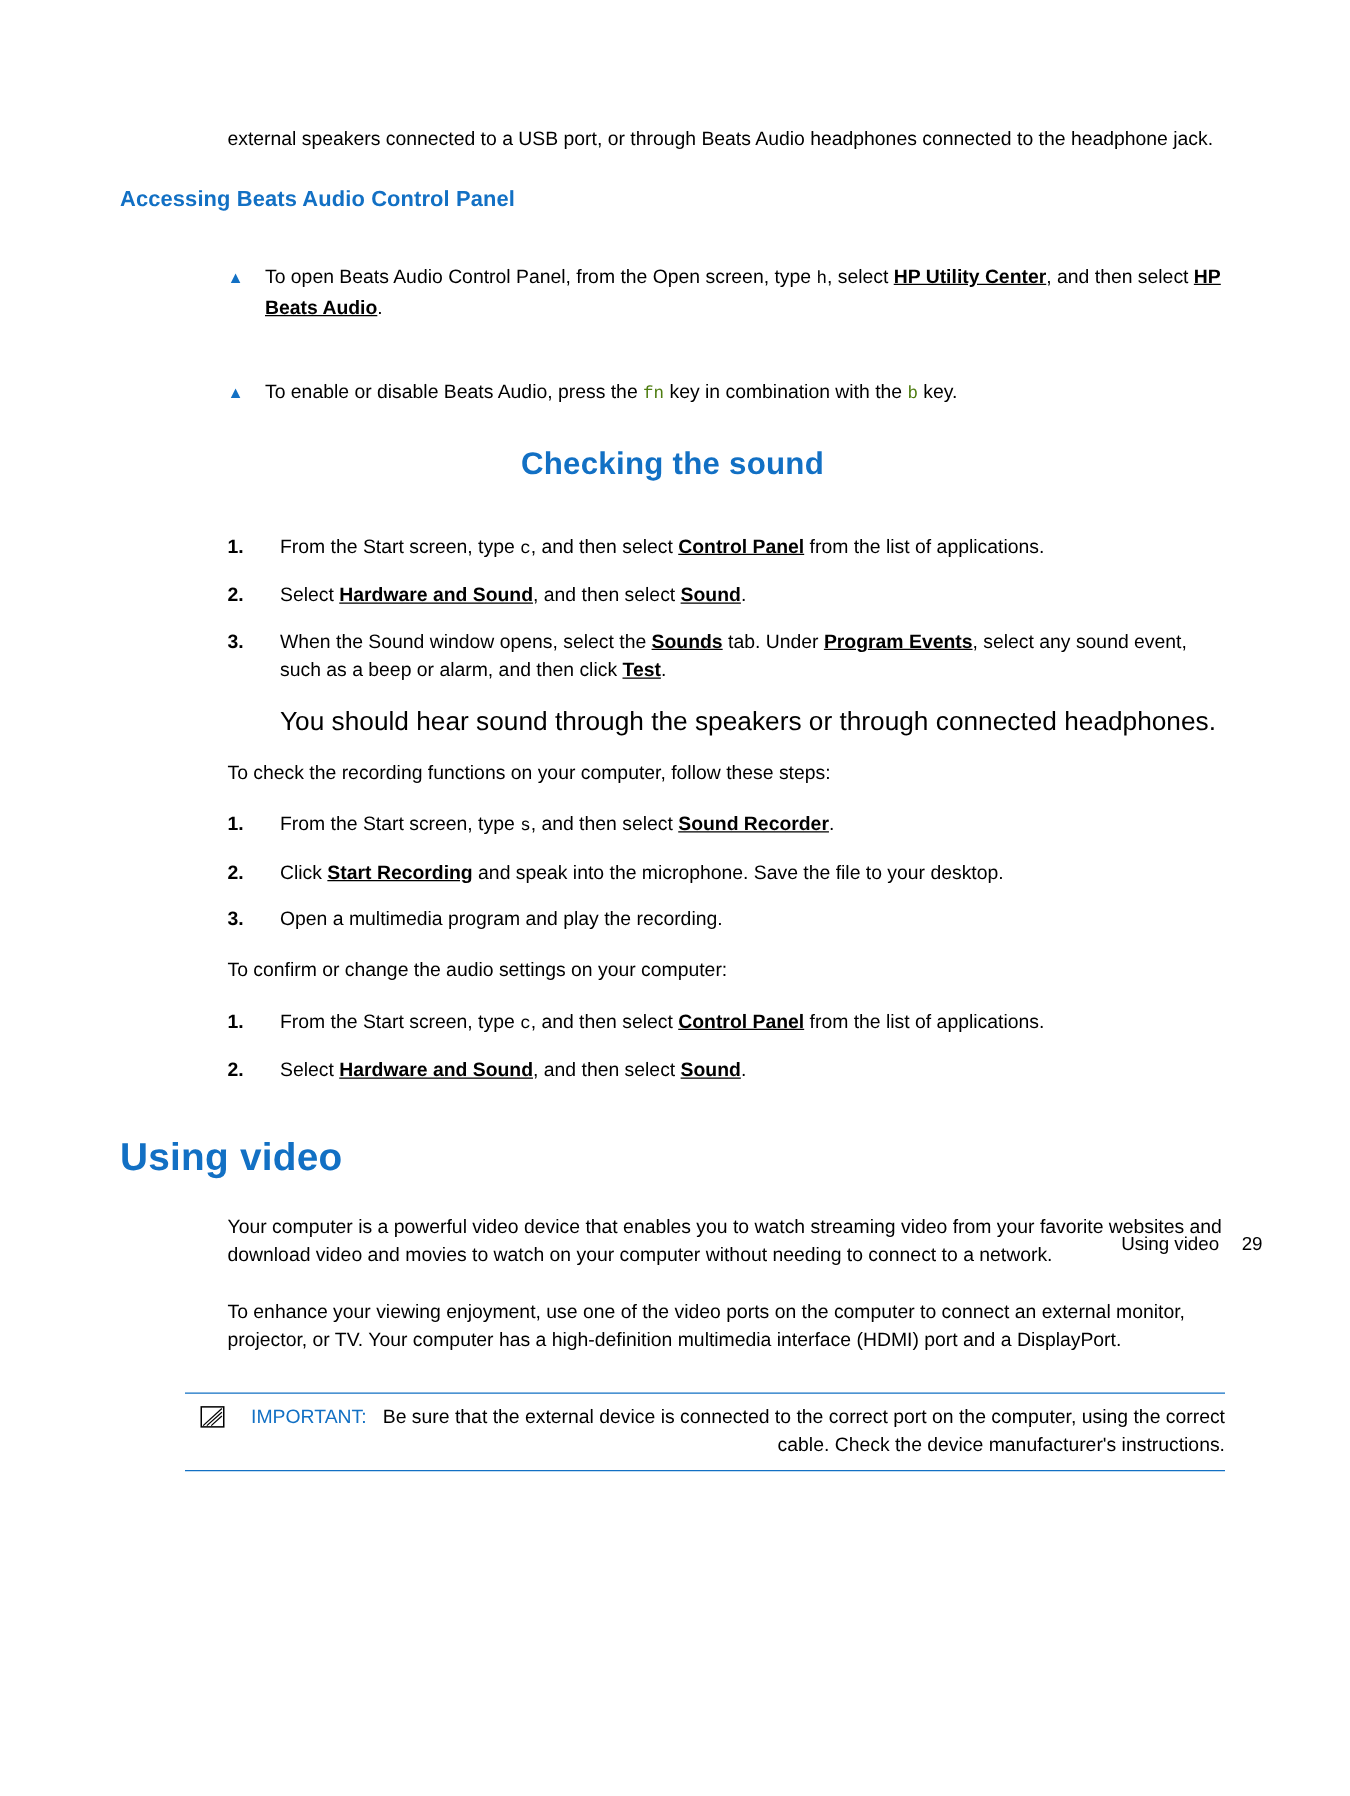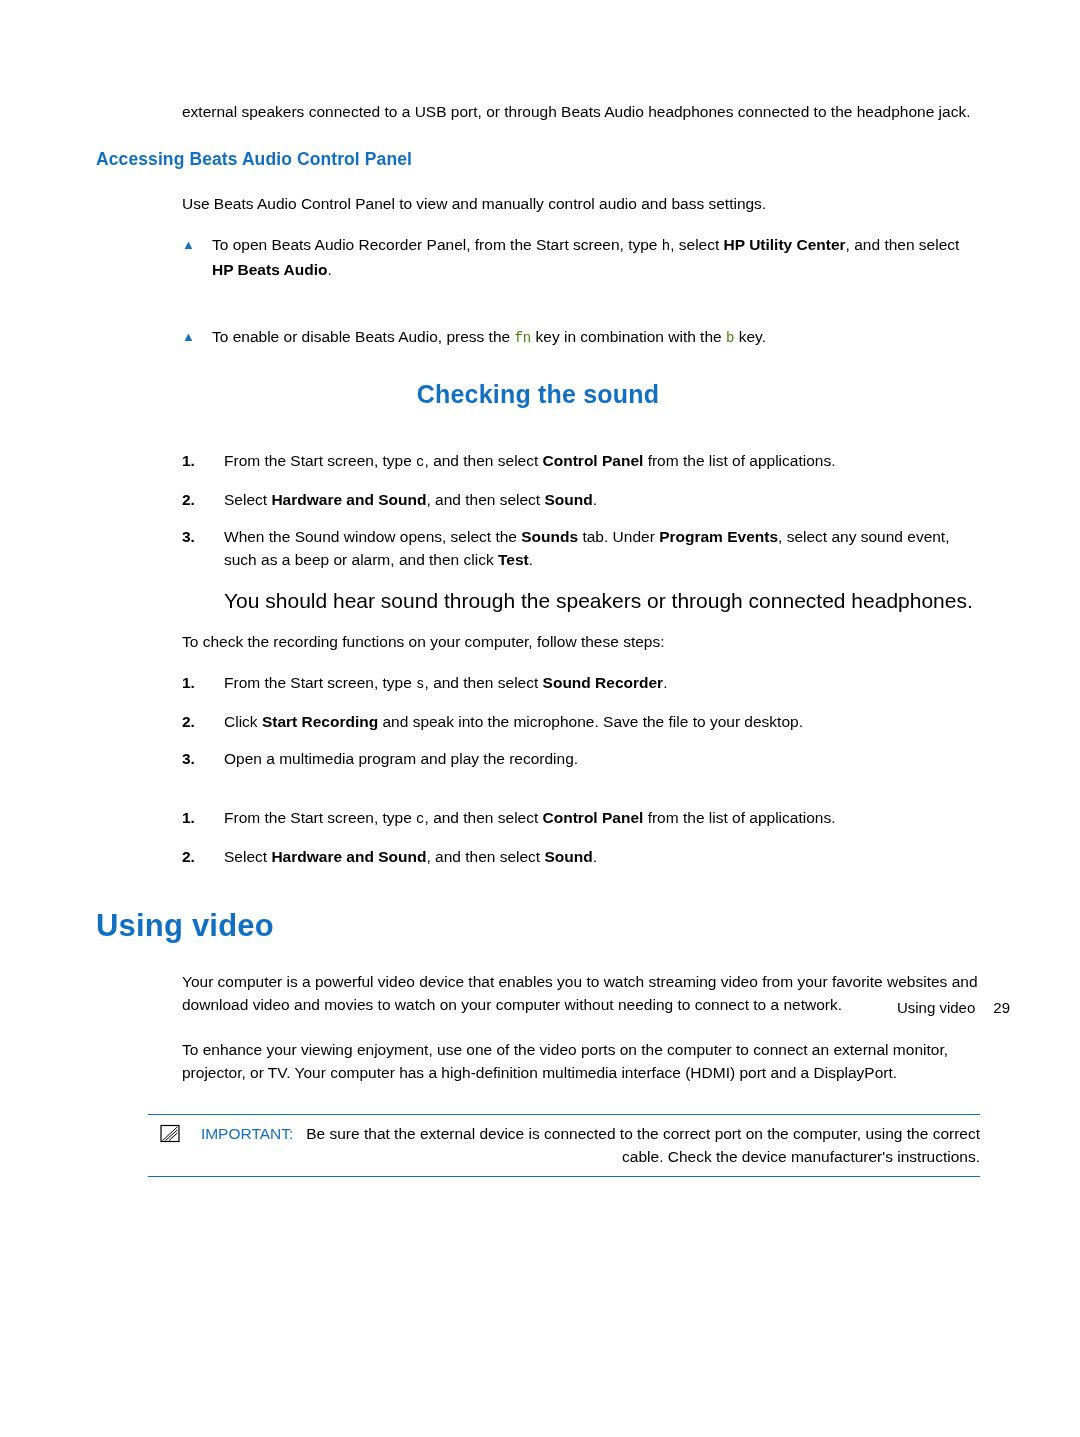--- a/index.html
+++ b/index.html
@@ -57,21 +57,21 @@
     margin: 0;
     letter-spacing: 0.2px;
   }
   .mono {
     font-family: "Liberation Mono", monospace;
     font-size: 14px;
   }
   .blue {
     color: #4d7c0f;
   }
-  b { font-weight: bold; }
+  b { font-weight: bold; text-decoration: underline; }
 
   
   .bullet-row {
     display: flex;
     margin-left: 86px;
   }
   .bullet-mark {
     width: 30px;
     flex: 0 0 30px;
     color: #1270c4;
@@ -138,21 +138,21 @@
   }
   .note-label {
     color: #1270c4;
     font-weight: normal;
   }
 
   
   .footer {
     position: absolute;
     right: 70px;
-    bottom: 60px;
+    bottom: 72px;
     font-size: 15px;
     color: #000000;
     white-space: nowrap;
     margin-top: 40px;
   }
   .footer .pg {
     display: inline-block;
     margin-left: 18px;
   }
 </style>
@@ -163,27 +163,26 @@
   <div class="content">
 
     <p class="para indent">external speakers connected to a USB port, or through Beats Audio headphones connected to the headphone jack.</p>
 
     <div class="sp26"></div>
 
     <h2 class="h2">Accessing Beats Audio Control Panel</h2>
 
     <div class="sp22"></div>
 
-    <p class="para indent">Use Beats Audio Control Panel to view and manually control audio and bass settings.</p>
 
     <div class="sp18"></div>
 
     <div class="bullet-row">
       <div class="bullet-mark">▲</div>
-      <div class="bullet-body"><span>To open Beats Audio Recorder Panel, from the Start screen, type </span><span class="mono">h</span><span>, select </span><b>HP Utility Center</b><span>, and then select </span><b>HP Beats Audio</b><span>.</span></div>
+      <div class="bullet-body"><span>To open Beats Audio Control Panel, from the Open screen, type </span><span class="mono">h</span><span>, select </span><b>HP Utility Center</b><span>, and then select </span><b>HP Beats Audio</b><span>.</span></div>
     </div>
 
     <div class="sp26"></div>
 
 
     <div class="sp18"></div>
 
     <div class="bullet-row">
       <div class="bullet-mark">▲</div>
       <div class="bullet-body"><span>To enable or disable Beats Audio, press the </span><span class="mono blue">fn</span><span> key in combination with the </span><span class="mono blue">b</span><span> key.</span></div>
@@ -241,20 +240,21 @@
 
     <div class="sp14"></div>
 
     <div class="num-row">
       <div class="num-mark">3.</div>
       <div class="num-body">Open a multimedia program and play the recording.</div>
     </div>
 
     <div class="sp18"></div>
 
+    <p class="para indent">To confirm or change the audio settings on your computer:</p>
 
     <div class="sp18"></div>
 
     <div class="num-row">
       <div class="num-mark">1.</div>
       <div class="num-body"><span>From the Start screen, type </span><span class="mono">c</span><span>, and then select </span><b>Control Panel</b><span> from the list of applications.</span></div>
     </div>
 
     <div class="sp14"></div>
 

